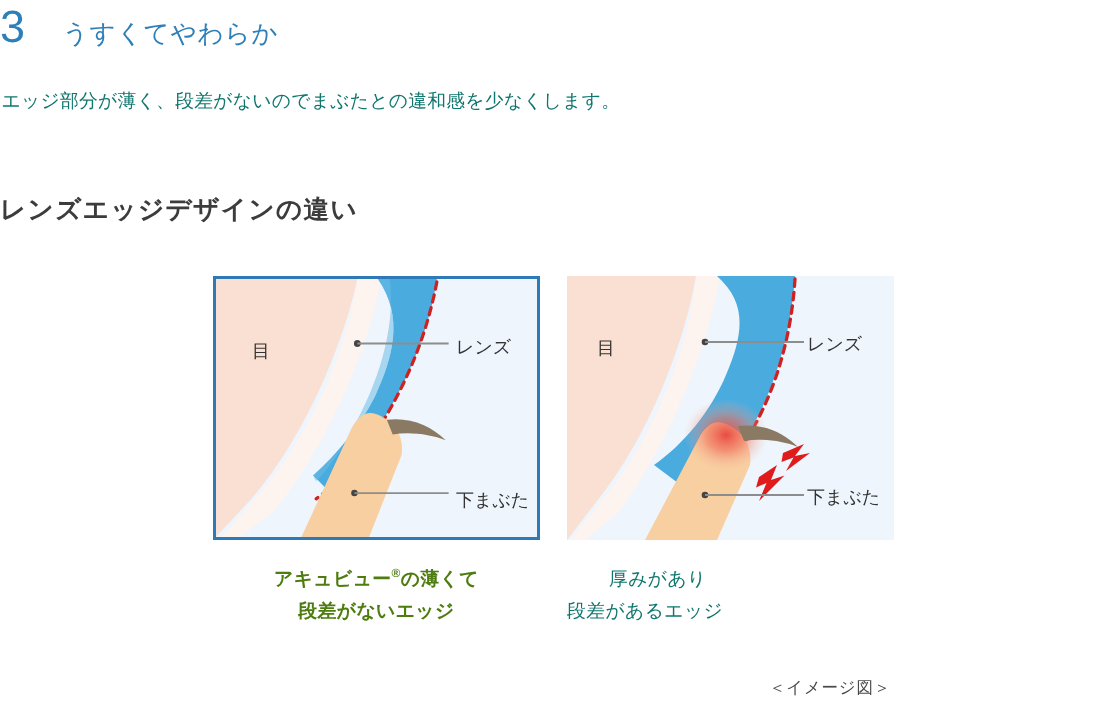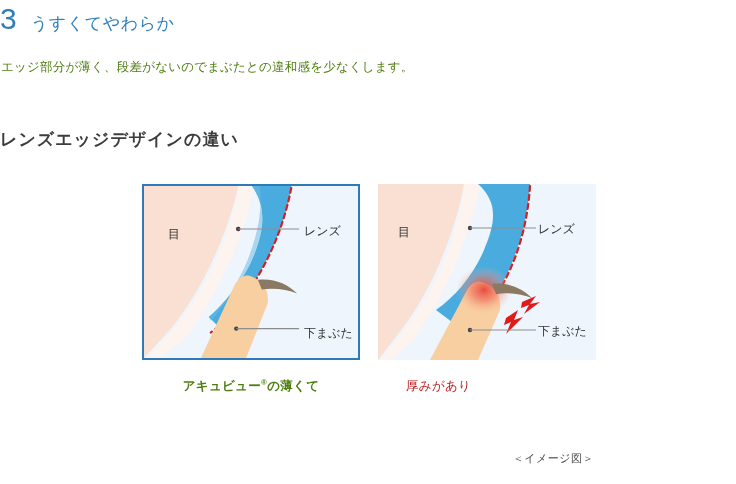--- a/index.html
+++ b/index.html
@@ -31,33 +31,33 @@
     line-height: 34px;
     font-weight: 400;
     color: #2e7fb8;
     letter-spacing: 0px;
   }
   .section-title {
     font-size: 17px;
     line-height: 34px;
     font-weight: 400;
     color: #2e7fb8;
-    margin-left: 14px;
+    margin-left: 25px;
     letter-spacing: 0.6px;
     text-align: center;
   }
 
   
   .lead {
     position: absolute;
     left: 1px;
     top: 58px;
     font-size: 12.5px;
     line-height: 18px;
-    color: #4d7c0f;
+    color: #0f766e;
     letter-spacing: 0.2px;
     white-space: nowrap;
   }
 
   
   .figure-title {
     position: absolute;
     left: 0;
     right: 0;
     top: 128px;
@@ -107,21 +107,21 @@
     width: 218px;
     text-align: center;
     color: #4d7c0f;
     font-weight: bold;
   }
   .caption-right {
     left: 378px;
     top: 376px;
     width: 218px;
     text-align: left;
-    color: #b91c1c;
+    color: #0f766e;
   }
   .caption-right .line-1 { padding-left: 28px; }
   .caption sup {
     font-size: 8px;
     vertical-align: super;
     line-height: 0;
   }
 
   .image-note {
     position: absolute;
@@ -226,19 +226,21 @@
       </g>
     </svg>
     <div style="position:absolute;left:20px;top:40px;font-size:12px;color:#333;">目</div>
     <div style="position:absolute;left:160px;top:37px;font-size:12px;color:#333;">レンズ</div>
     <div style="position:absolute;left:160px;top:139px;font-size:12px;color:#333;">下まぶた</div>
   </div>
 </div>
 
 <div class="caption caption-left">
   <div class="line-1"><span>アキュビュー<sup>®</sup>の薄くて</span></div>
+  <div class="line-2">段差がないエッジ</div>
 </div>
 
 <div class="caption caption-right">
   <div class="line-1">厚みがあり</div>
+  <div class="line-2">段差があるエッジ</div>
 </div>
 
 <div class="image-note">＜イメージ図＞</div>
 
 </body></html>

